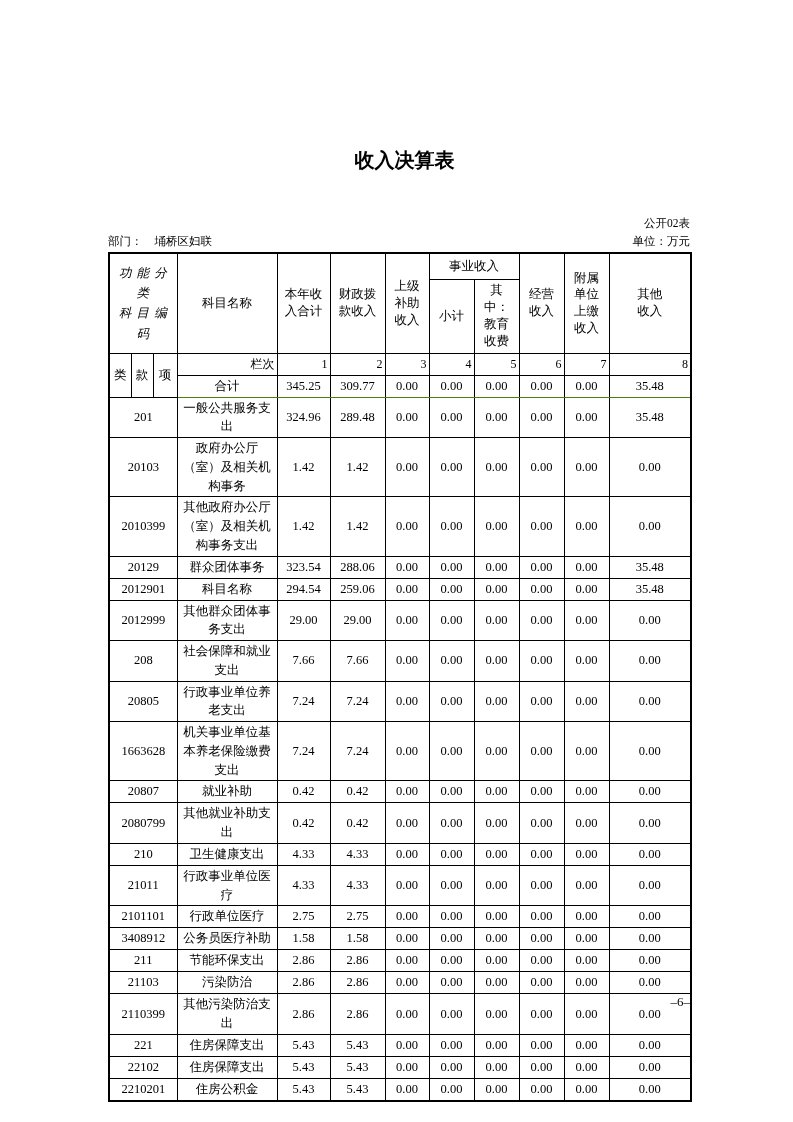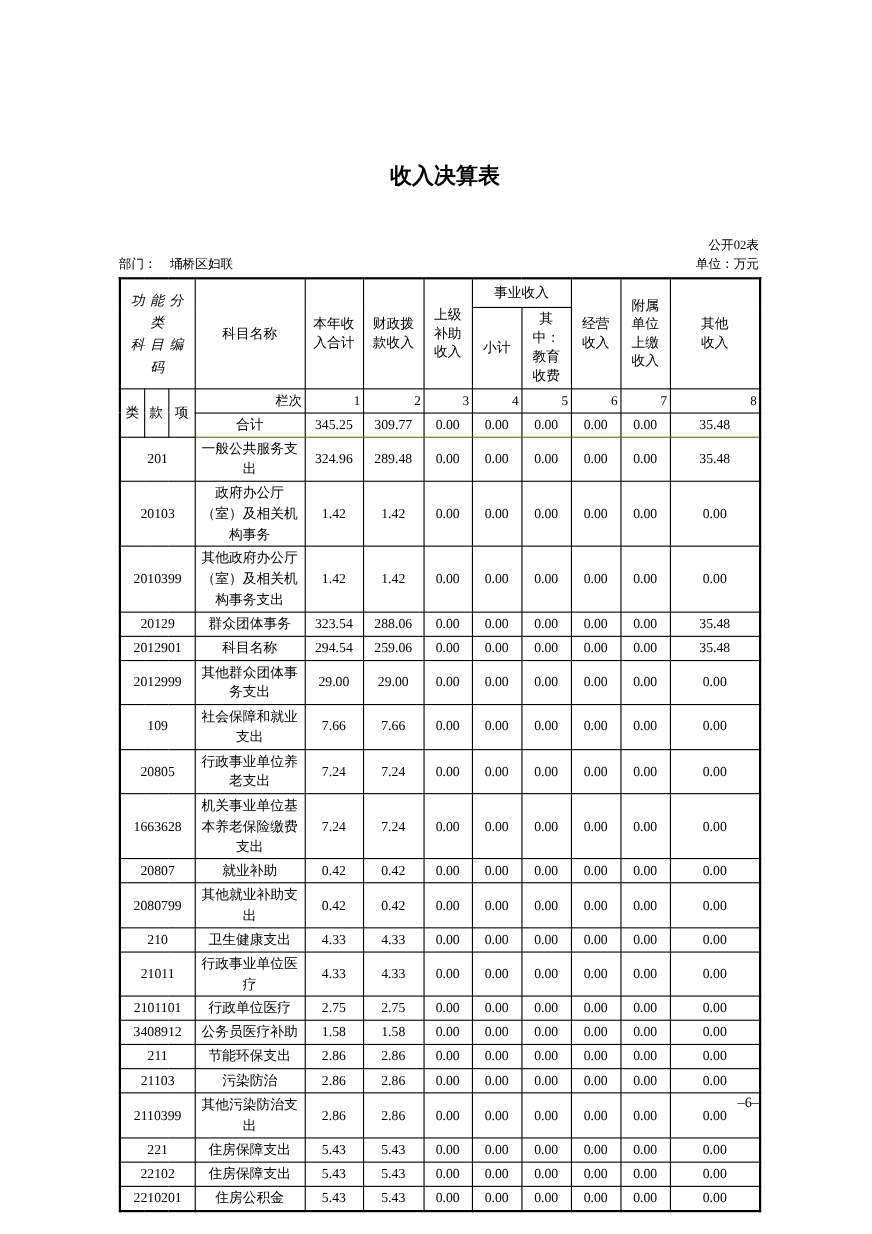--- a/index.html
+++ b/index.html
@@ -240,21 +240,21 @@
     <td class="num">29.00</td>
     <td class="num">29.00</td>
     <td class="num">0.00</td>
     <td class="num">0.00</td>
     <td class="num">0.00</td>
     <td class="num">0.00</td>
     <td class="num">0.00</td>
     <td class="num">0.00</td>
   </tr>
         <tr>
-    <td colspan="3" class="code">109</td>
+    <td colspan="3" class="code">208</td>
     <td class="name">社会保障和就业支出</td>
     <td class="num">7.66</td>
     <td class="num">7.66</td>
     <td class="num">0.00</td>
     <td class="num">0.00</td>
     <td class="num">0.00</td>
     <td class="num">0.00</td>
     <td class="num">0.00</td>
     <td class="num">0.00</td>
   </tr>

